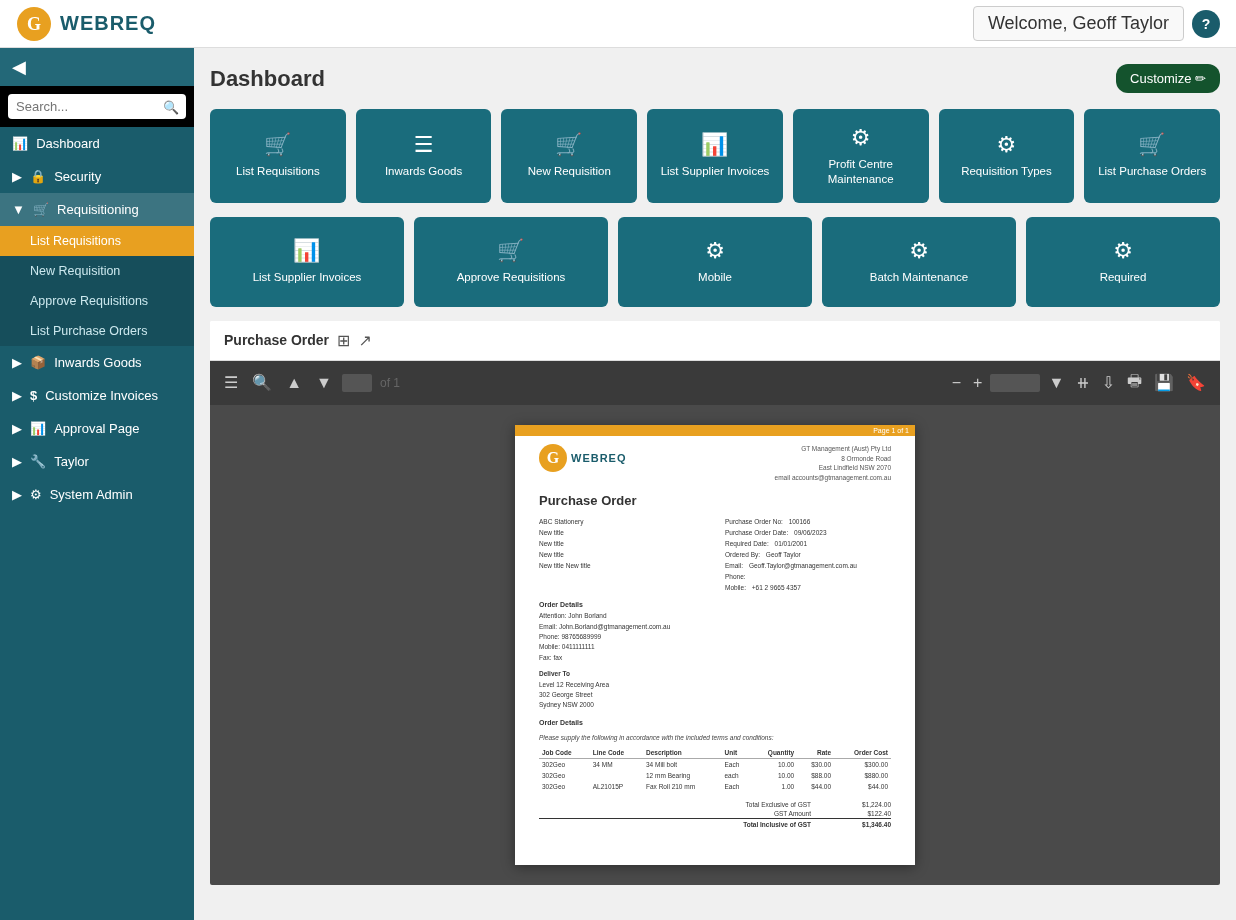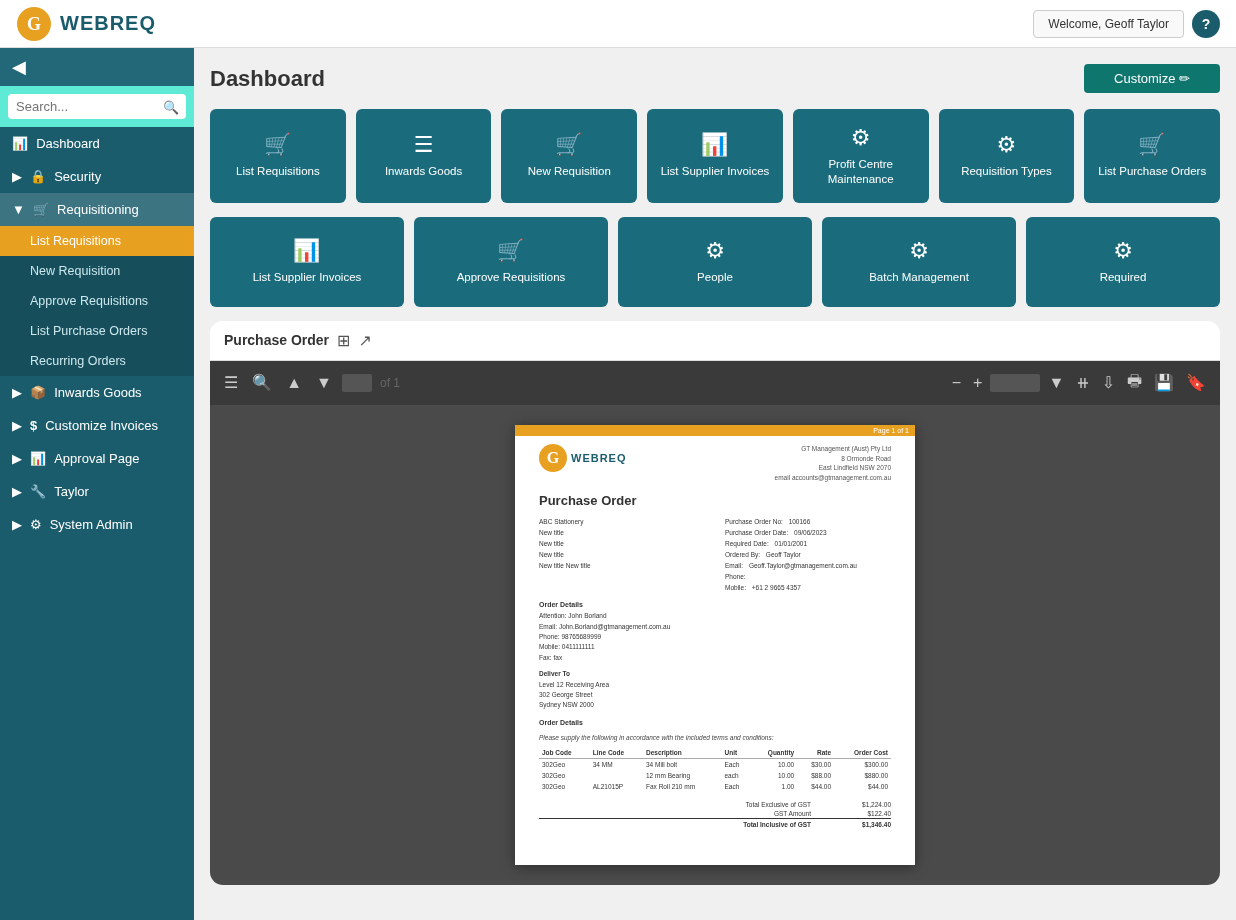--- a/index.html
+++ b/index.html
@@ -8,41 +8,41 @@
     
     .header {
       display: flex; align-items: center; justify-content: space-between;
       background: #fff; height: 48px; padding: 0 16px;
       border-bottom: 1px solid #ddd; flex-shrink: 0;
     }
     .header-logo { display: flex; align-items: center; gap: 8px; }
     .header-logo-icon { width: 36px; height: 36px; }
     .header-logo-text { font-size: 20px; font-weight: bold; color: #1a5c6b; letter-spacing: 1px; }
     .header-right { display: flex; align-items: center; gap: 8px; }
-    .header-welcome { font-size: 12px; color: #333; padding: 6px 14px; border: 1px solid #ccc; border-radius: 4px; background: #f9f9f9; }
+    .header-welcome { font-size: 18px; color: #333; padding: 6px 14px; border: 1px solid #ccc; border-radius: 4px; background: #f9f9f9; }
     .header-help {
       width: 28px; height: 28px; border-radius: 50%; background: #1a5c6b;
       color: #fff; display: flex; align-items: center; justify-content: center;
       font-weight: bold; font-size: 14px; cursor: pointer;
     }
 
     
     .app-body { display: flex; flex: 1; overflow: hidden; }
 
     
     .sidebar {
       width: 194px; background: #1a5c6b; color: #fff; flex-shrink: 0;
       display: flex; flex-direction: column; overflow-y: auto;
     }
     .sidebar-back {
       padding: 8px 12px; color: #fff; font-size: 18px; cursor: pointer;
       background: #236878;
     }
     .sidebar-search {
-      padding: 8px; background: #5eead4;
+      padding: 8px; background: #000000;
     }
     .sidebar-search input {
       width: 100%; padding: 5px 28px 5px 8px; border-radius: 4px;
       border: none; font-size: 13px; background: #fff; color: #333;
     }
     .sidebar-search-wrap { position: relative; }
     .sidebar-search-wrap .search-icon {
       position: absolute; right: 6px; top: 50%; transform: translateY(-50%);
       color: #666; font-size: 13px;
     }
@@ -61,42 +61,42 @@
     
     .main-content { flex: 1; overflow-y: auto; background: #f0f0f0; padding: 16px; }
 
     
     .dashboard-header {
       display: flex; align-items: center; justify-content: space-between; margin-bottom: 16px;
     }
     .dashboard-title { font-size: 22px; font-weight: bold; color: #333; }
     .customize-btn {
       display: flex; align-items: center; gap: 6px;
-      background: #0f766e; color: #fff; padding: 7px 30px;
-      border: none; border-radius: 4px; font-size: 13px; cursor: pointer;
+      background: #14532d; color: #fff; padding: 7px 14px;
+      border: none; border-radius: 12px; font-size: 13px; cursor: pointer;
     }
 
     
     .dashboard-grid {
       display: grid; grid-template-columns: repeat(7, 1fr); gap: 10px; margin-bottom: 14px;
     }
     .dashboard-grid-row2 {
       display: grid; grid-template-columns: repeat(5, 1fr); gap: 10px; margin-bottom: 14px;
     }
     .dash-tile {
       background: #1a6c7c; color: #fff; border-radius: 6px;
       display: flex; flex-direction: column; align-items: center; justify-content: center;
       padding: 16px 8px; cursor: pointer; min-height: 90px; text-align: center;
       transition: background 0.15s;
     }
     .dash-tile .tile-icon { font-size: 22px; margin-bottom: 6px; }
     .dash-tile .tile-label { font-size: 11.5px; line-height: 1.3; }
 
     
-    .po-panel { background: #fff; border-radius: 13px; overflow: hidden; }
+    .po-panel { background: #fff; border-radius: 2px; overflow: hidden; }
     .po-panel-header {
       display: flex; align-items: center; gap: 8px;
       padding: 10px 14px; background: #fff; border-bottom: 1px solid #ddd;
       font-size: 14px; font-weight: bold; color: #333;
     }
     .po-panel-header .icon-btn {
       font-size: 16px; color: #555; cursor: pointer; background: none; border: none;
     }
 
     
@@ -192,23 +192,20 @@
       </div>
       <div class="sidebar-sub-item">
         <span>New Requisition</span>
       </div>
       <div class="sidebar-sub-item">
         <span>Approve Requisitions</span>
       </div>
       <div class="sidebar-sub-item">
         <span>List Purchase Orders</span>
       </div>
-      <div class="sidebar-sub-item">
-        <span>Recurring Orders</span>
-      </div>
     </div>
 
     <div class="sidebar-item">
       <span>▶</span>
       <span>📦</span>
       <span>Inwards Goods</span>
     </div>
 
     <div class="sidebar-item">
       <span>▶</span>
@@ -277,25 +274,25 @@
       <div class="dash-tile">
         <span class="tile-icon">📊</span>
         <span class="tile-label">List Supplier Invoices</span>
       </div>
       <div class="dash-tile">
         <span class="tile-icon">🛒</span>
         <span class="tile-label">Approve Requisitions</span>
       </div>
       <div class="dash-tile">
         <span class="tile-icon">⚙</span>
-        <span class="tile-label">People</span>
+        <span class="tile-label">Mobile</span>
       </div>
       <div class="dash-tile">
         <span class="tile-icon">⚙</span>
-        <span class="tile-label">Batch Management</span>
+        <span class="tile-label">Batch Maintenance</span>
       </div>
       <div class="dash-tile">
         <span class="tile-icon">⚙</span>
         <span class="tile-label">Required</span>
       </div>
     </div>
 
     <div class="po-panel">
       <div class="po-panel-header">
         <span>Purchase Order</span>

